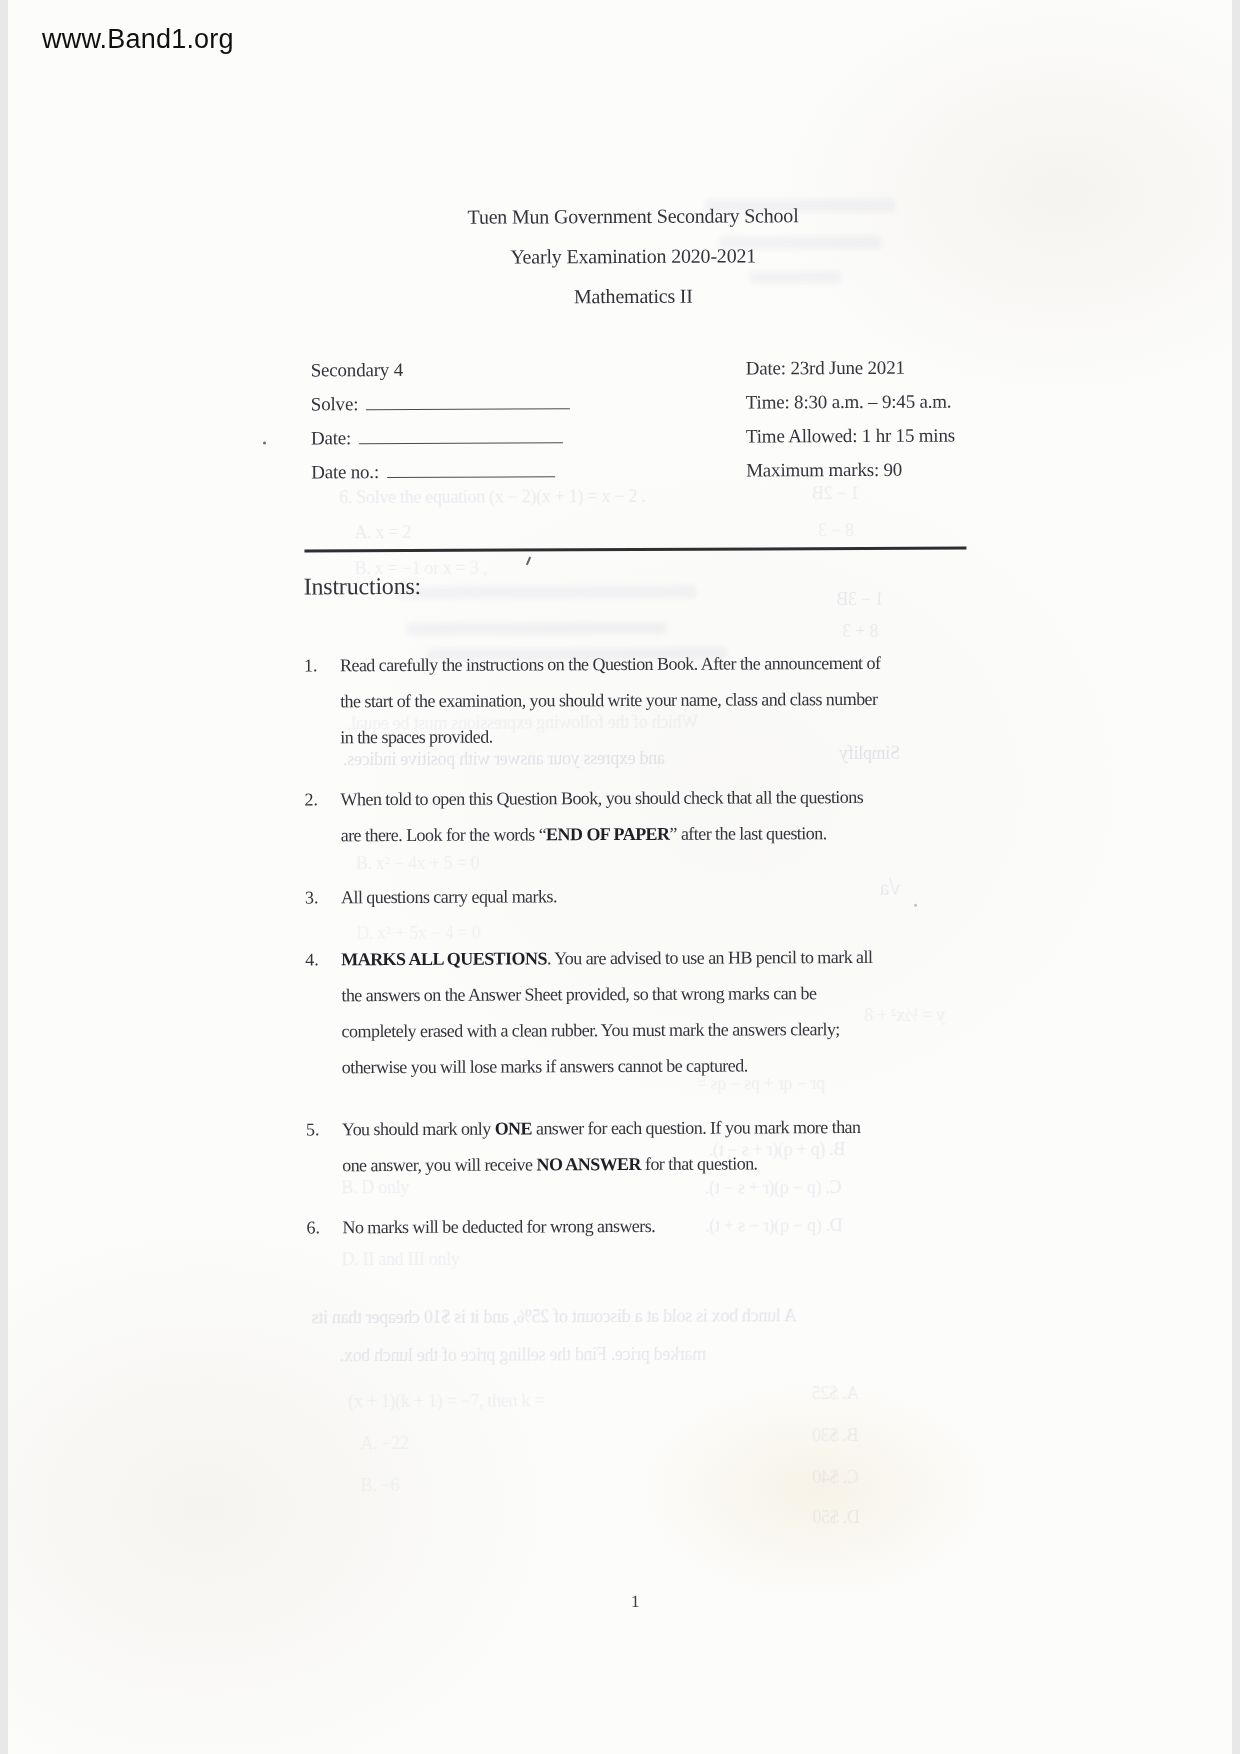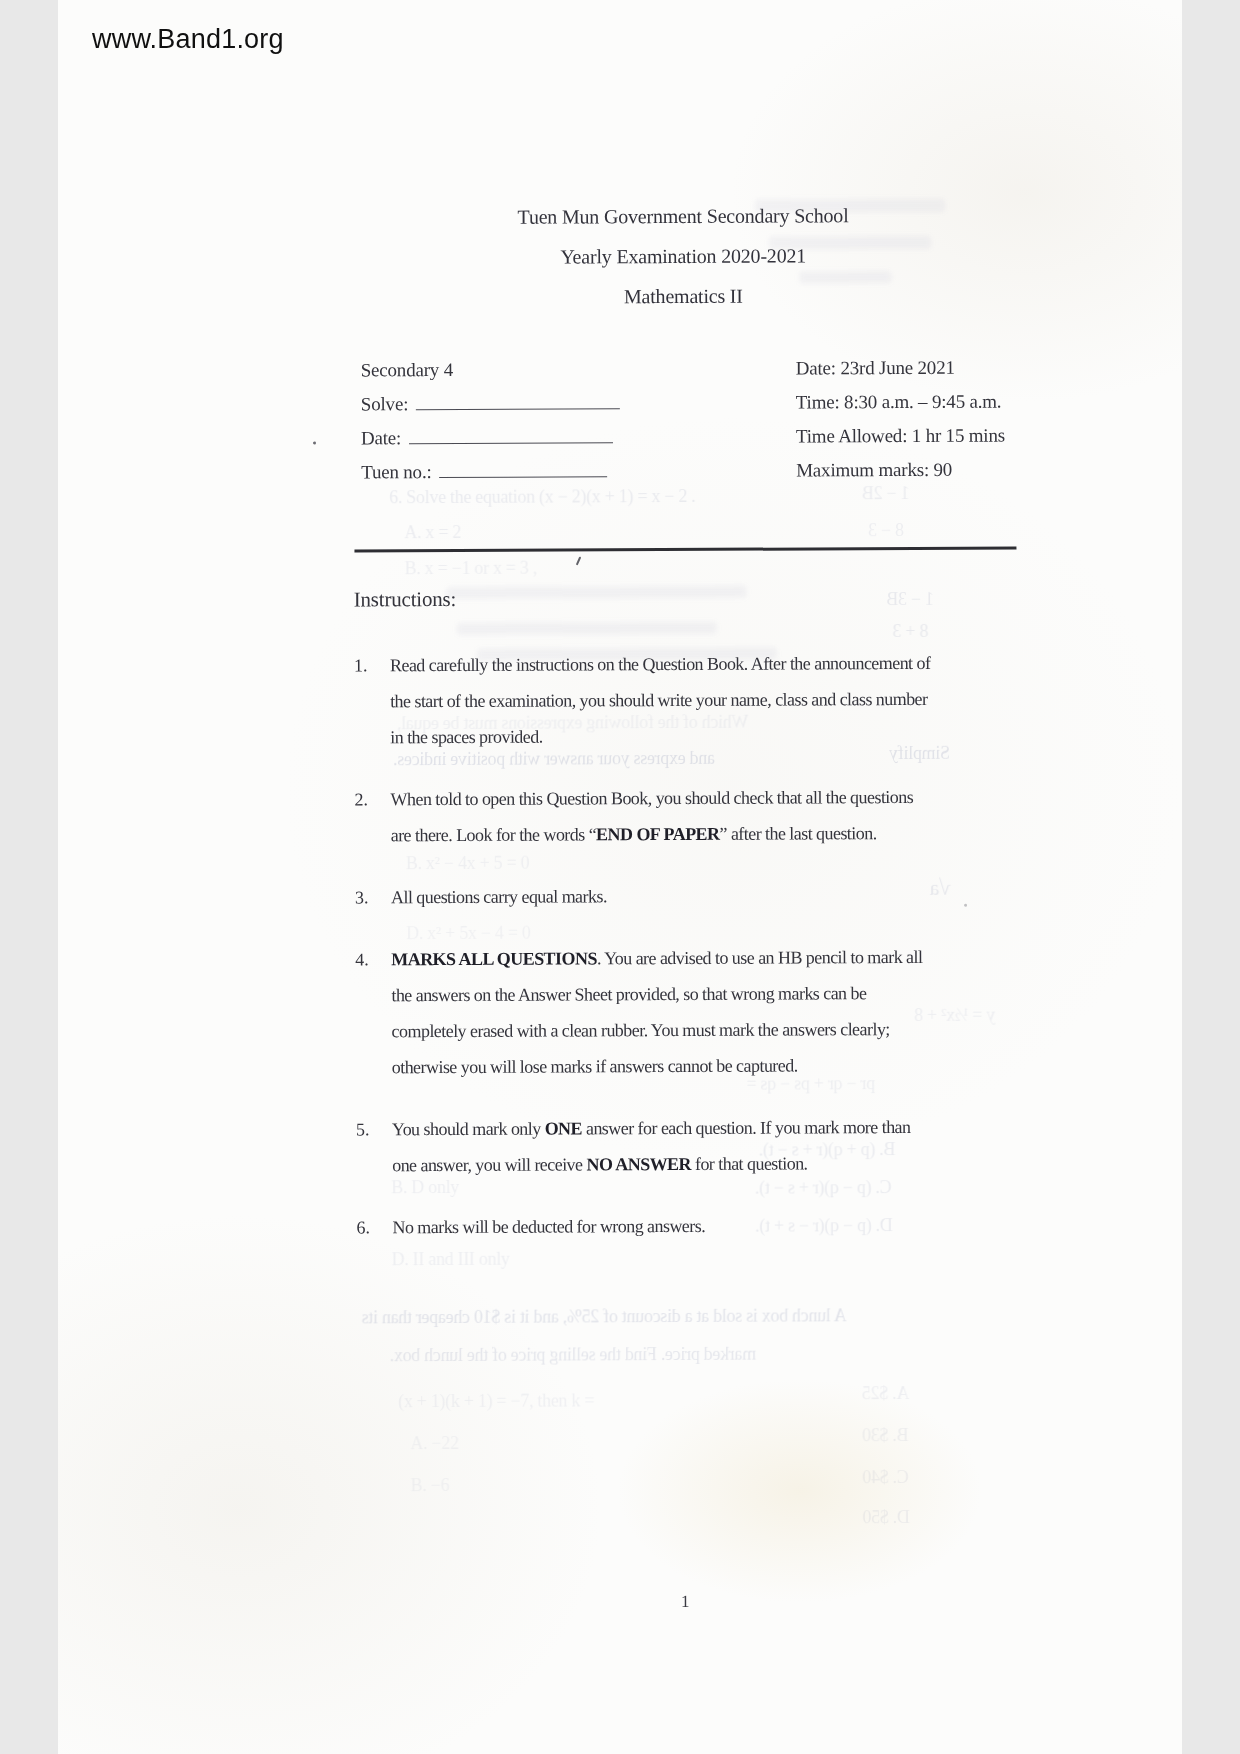--- a/index.html
+++ b/index.html
@@ -1,17 +1,17 @@
 <!DOCTYPE html>
 <html><head>
 <meta charset="utf-8">
 <style>
   html,body{margin:0;padding:0;background:#e8e8e8;}
   .page{
-    position:relative;width:1124px;height:1754px;margin:0 auto;overflow:hidden;
+    position:relative;width:1224px;height:1754px;margin:0 auto;overflow:hidden;
     background:
       radial-gradient(ellipse 420px 300px at 86% 11%, rgba(228,222,210,0.28), transparent 70%),
       radial-gradient(ellipse 520px 420px at 16% 86%, rgba(230,226,216,0.30), transparent 70%),
       radial-gradient(ellipse 260px 160px at 66% 85%, rgba(240,231,206,0.45), transparent 70%),
       radial-gradient(ellipse 600px 500px at 60% 45%, rgba(234,231,224,0.18), transparent 75%),
       #fcfcfb;
     font-family:"Liberation Serif","DejaVu Serif",serif;
     color:#34343c;
   }
   .watermark{
@@ -26,21 +26,21 @@
   .title-block{position:absolute;left:297px;top:196px;width:662px;text-align:center;}
   .title-line{font-size:20px;line-height:40px;letter-spacing:-0.2px;color:#33333c;}
   .info-left{position:absolute;left:305px;top:352px;width:300px;}
   .info-right{position:absolute;left:740px;top:352px;width:260px;}
   .info-row{height:34px;line-height:34px;font-size:19px;letter-spacing:-0.2px;white-space:nowrap;}
   .fill-line{display:inline-block;border-bottom:1.6px solid #4a4a52;height:22px;vertical-align:baseline;margin-left:8px;}
   .line-name{width:204px;}
   .line-class{width:204px;}
   .line-classno{width:168px;}
   .rule{position:absolute;left:298px;top:548px;width:662px;height:3px;background:#2e2e33;}
-  .instr-heading{position:absolute;left:297px;top:586px;font-size:21px;letter-spacing:-0.2px;}
+  .instr-heading{position:absolute;left:297px;top:572px;font-size:24px;letter-spacing:-0.2px;}
   .instr-list{position:absolute;left:297px;top:646px;width:680px;}
   .instr-item{position:relative;padding-left:36px;margin-bottom:26px;}
   .instr-item .num{position:absolute;left:0;top:0;font-size:18px;line-height:36px;}
   .instr-item .body{display:block;}
   .instr-item .body div{font-size:18px;line-height:36px;letter-spacing:-0.55px;white-space:nowrap;}
   .instr-item b{color:#1f1f28;}
   .page-number{position:absolute;left:620px;top:1592px;font-size:17px;color:#3a3a42;}
   
   .bleed{position:absolute;left:0;top:0;width:1240px;height:1754px;pointer-events:none;}
   .bt{position:absolute;font-size:18px;letter-spacing:-0.3px;color:#4a5688;
@@ -108,21 +108,21 @@
 
       <div class="info-left">
         <div class="info-row">Secondary 4</div>
         <div class="info-row">
           <span>Solve:</span><span class="fill-line line-name"></span>
         </div>
         <div class="info-row">
           <span>Date:</span><span class="fill-line line-class"></span>
         </div>
         <div class="info-row">
-          <span>Tuen no.:</span><span class="fill-line line-classno"></span>
+          <span>Date no.:</span><span class="fill-line line-classno"></span>
         </div>
       </div>
 
       <div class="info-right">
         <div class="info-row">Date: 23rd June 2021</div>
         <div class="info-row">Time: 8:30 a.m. – 9:45 a.m.</div>
         <div class="info-row">Time Allowed: 1 hr 15 mins</div>
         <div class="info-row">Maximum marks: 90</div>
       </div>
 

